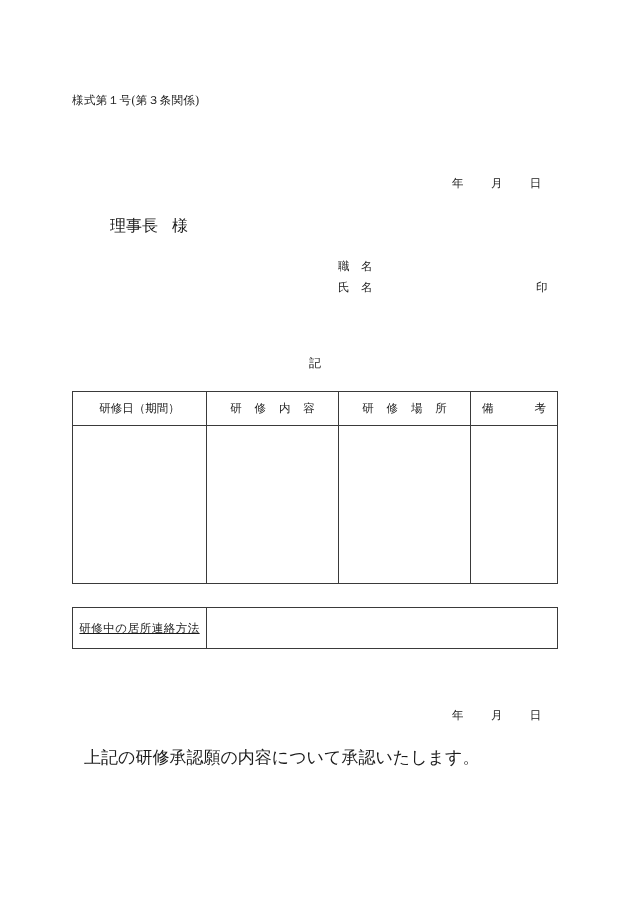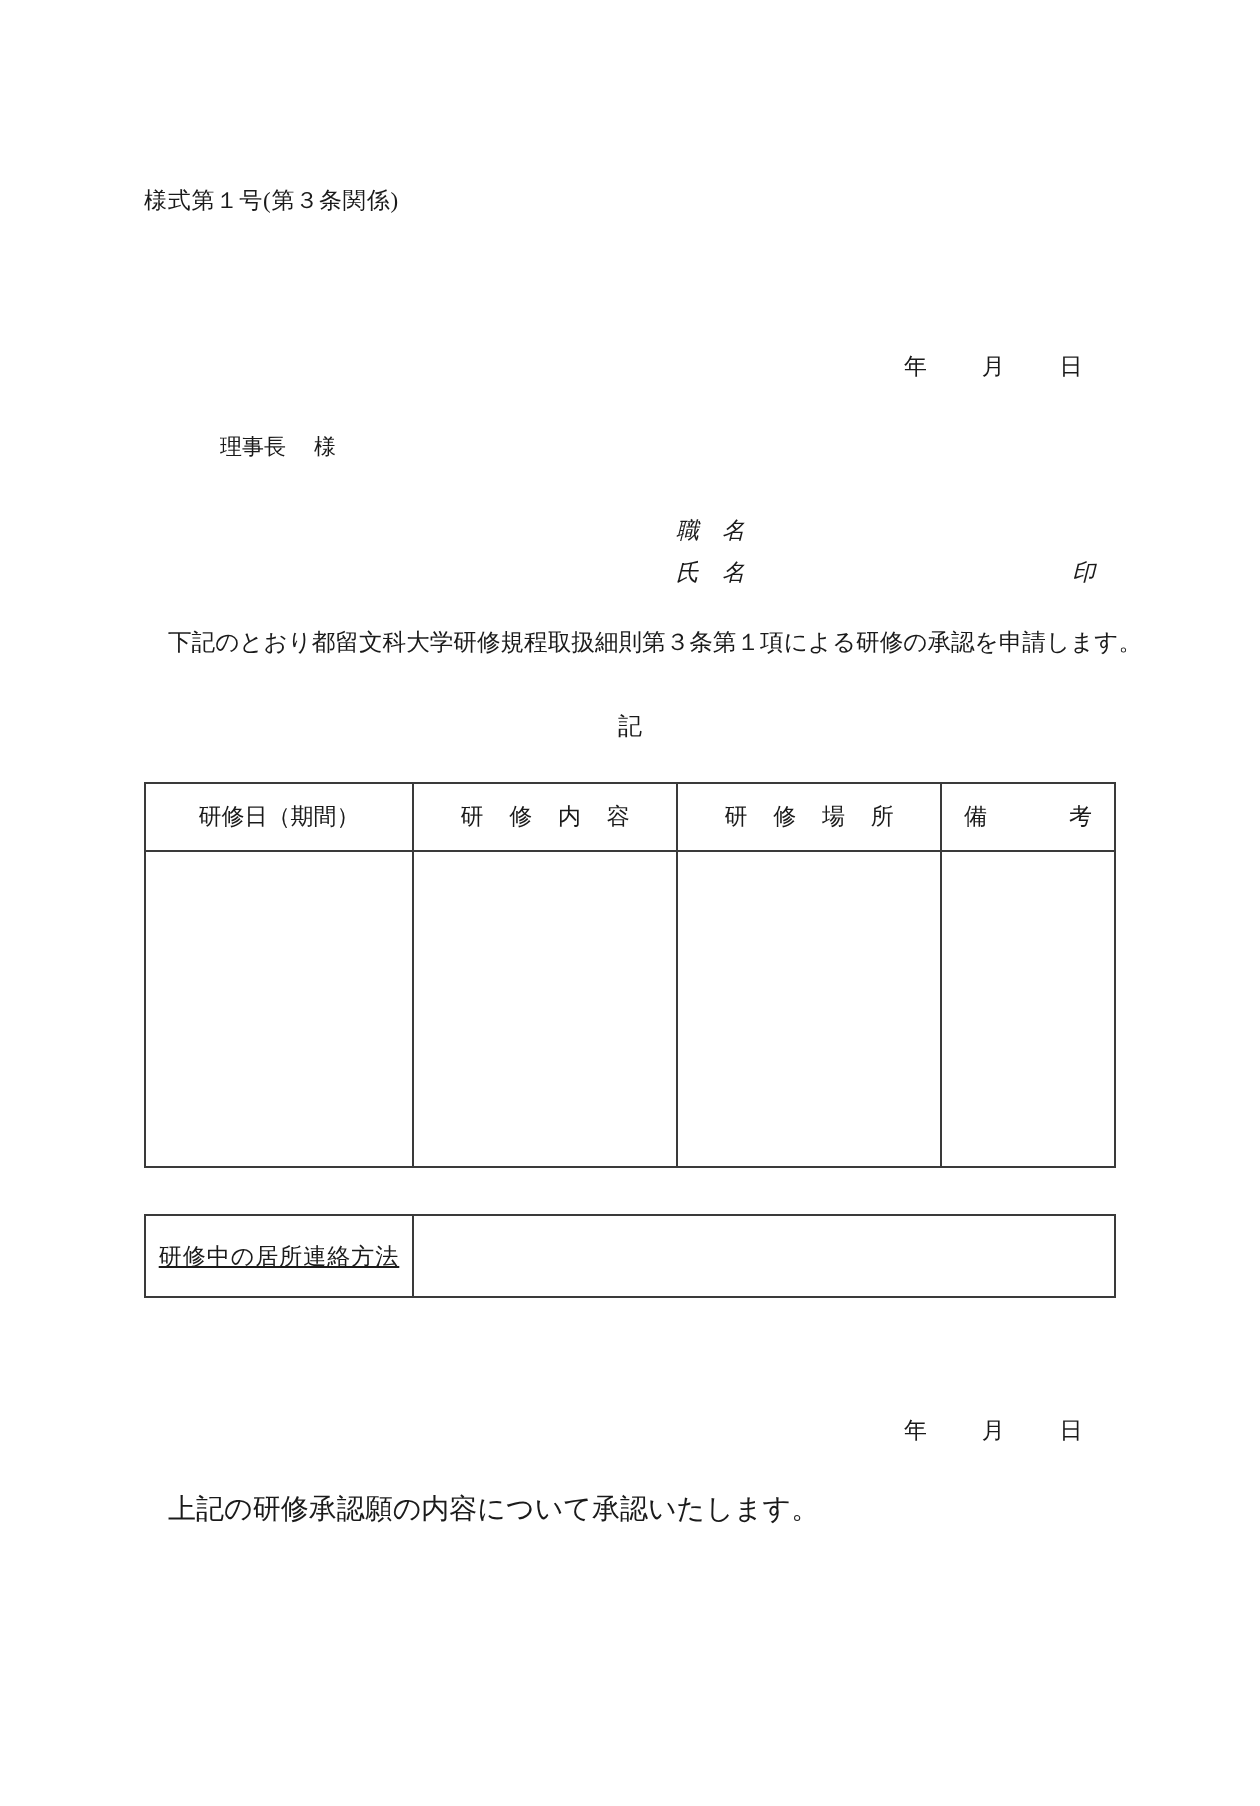--- a/index.html
+++ b/index.html
@@ -56,37 +56,36 @@
     display: inline-block;
     width: 36px;
   }
   .date-line-top .seg:last-child,
   .date-line-bottom .seg:last-child {
     width: auto;
   }
   .addressee {
     left: 110px;
     top: 216px;
-    font-size: 11px;
+    font-size: 16px;
     white-space: nowrap;
   }
   .addressee .honorific {
     margin-left: 14px;
   }
   .signer-block {
     left: 338px;
     top: 256px;
     font-size: 11.5px;
     line-height: 21px;
     white-space: nowrap;
   }
   .signer-row {
     position: relative;
     height: 21px;
-    font-style: italic;
   }
   .seal-mark {
     position: absolute;
     left: 198px;
     top: 0;
   }
   .body-sentence {
     left: 72px;
     top: 314px;
     font-size: 11.8px;
@@ -96,21 +95,21 @@
   .ki-mark {
     left: 0;
     right: 0;
     top: 355px;
     text-align: center;
     font-size: 12px;
   }
   .approval-sentence {
     left: 72px;
     top: 746px;
-    font-size: 14px;
+    font-size: 17px;
     white-space: nowrap;
     text-indent: 12px;
   }
   .approver-block {
     left: 372px;
     top: 791px;
     font-size: 11.8px;
     line-height: 22px;
     white-space: nowrap;
   }
@@ -175,21 +174,20 @@
   <div class="abs signer-block">
     <div class="signer-row">
       <span class="signer-label">職　名</span>
     </div>
     <div class="signer-row">
       <span class="signer-label">氏　名</span>
       <span class="seal-mark">印</span>
     </div>
   </div>
 
-  <div class="abs body-sentence">下記のとおり都留文科大学研修規程取扱細則第３条第１項による研修の承認を申請します。</div>
 
   <div class="abs ki-mark">記</div>
 
   <table class="abs grid" id="main-table">
     <colgroup>
       <col style="width:134px">
       <col style="width:132px">
       <col style="width:132px">
       <col style="width:87px">
     </colgroup>

